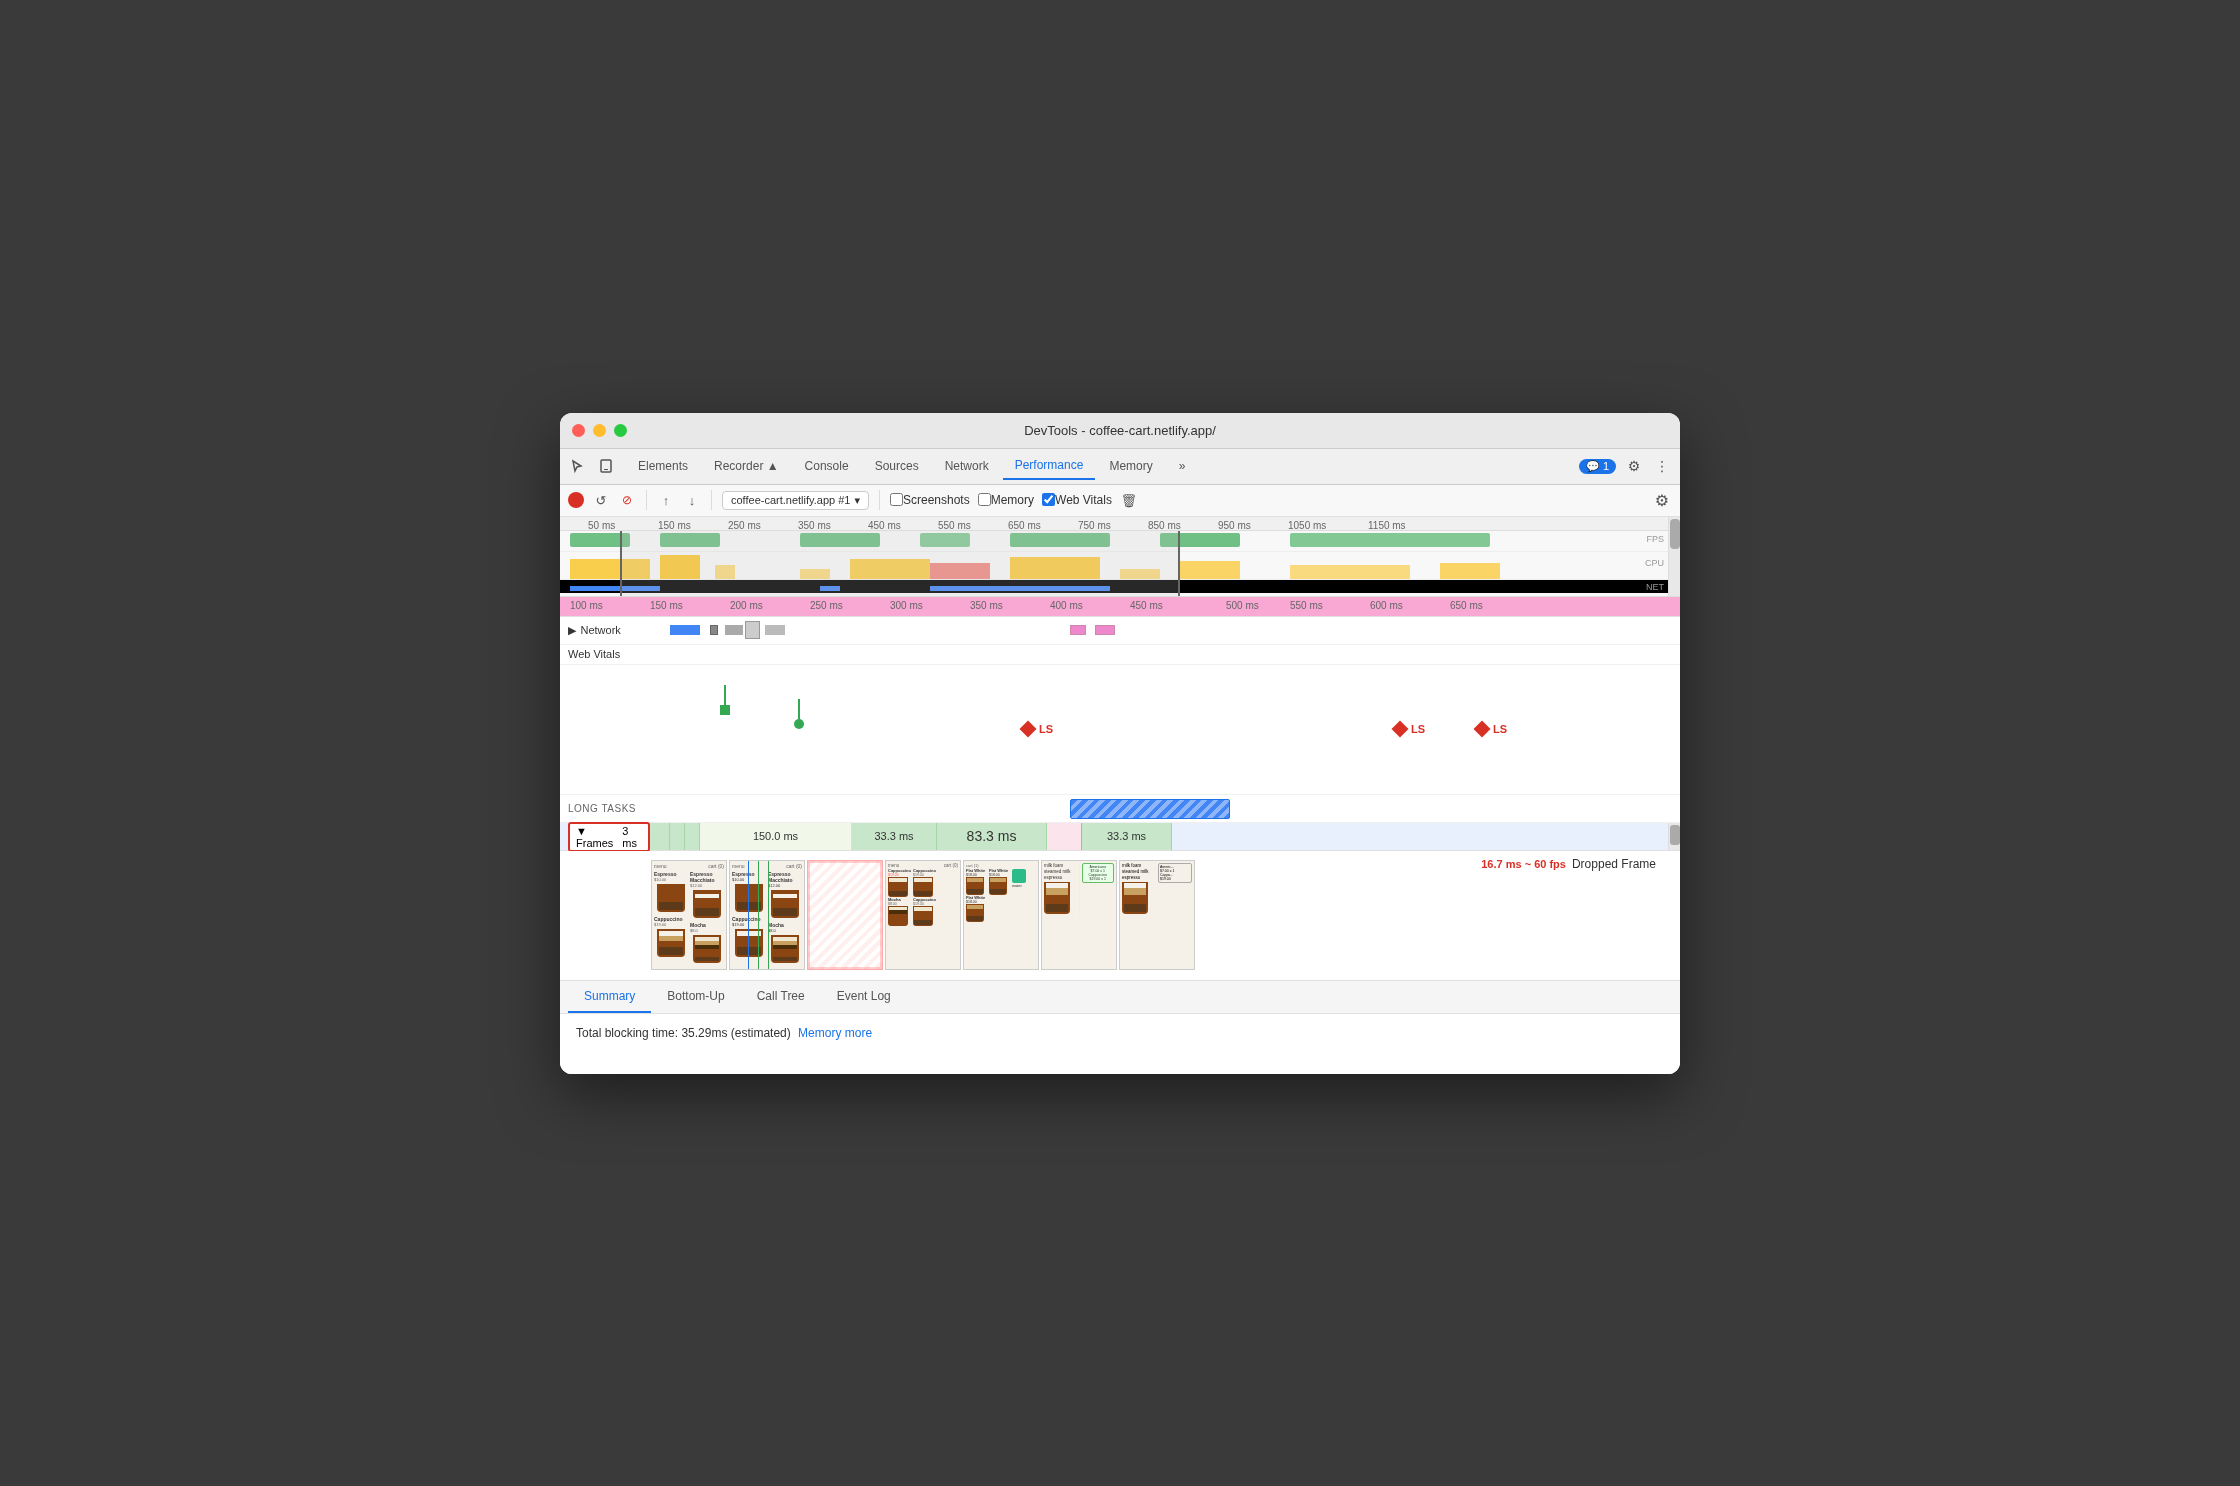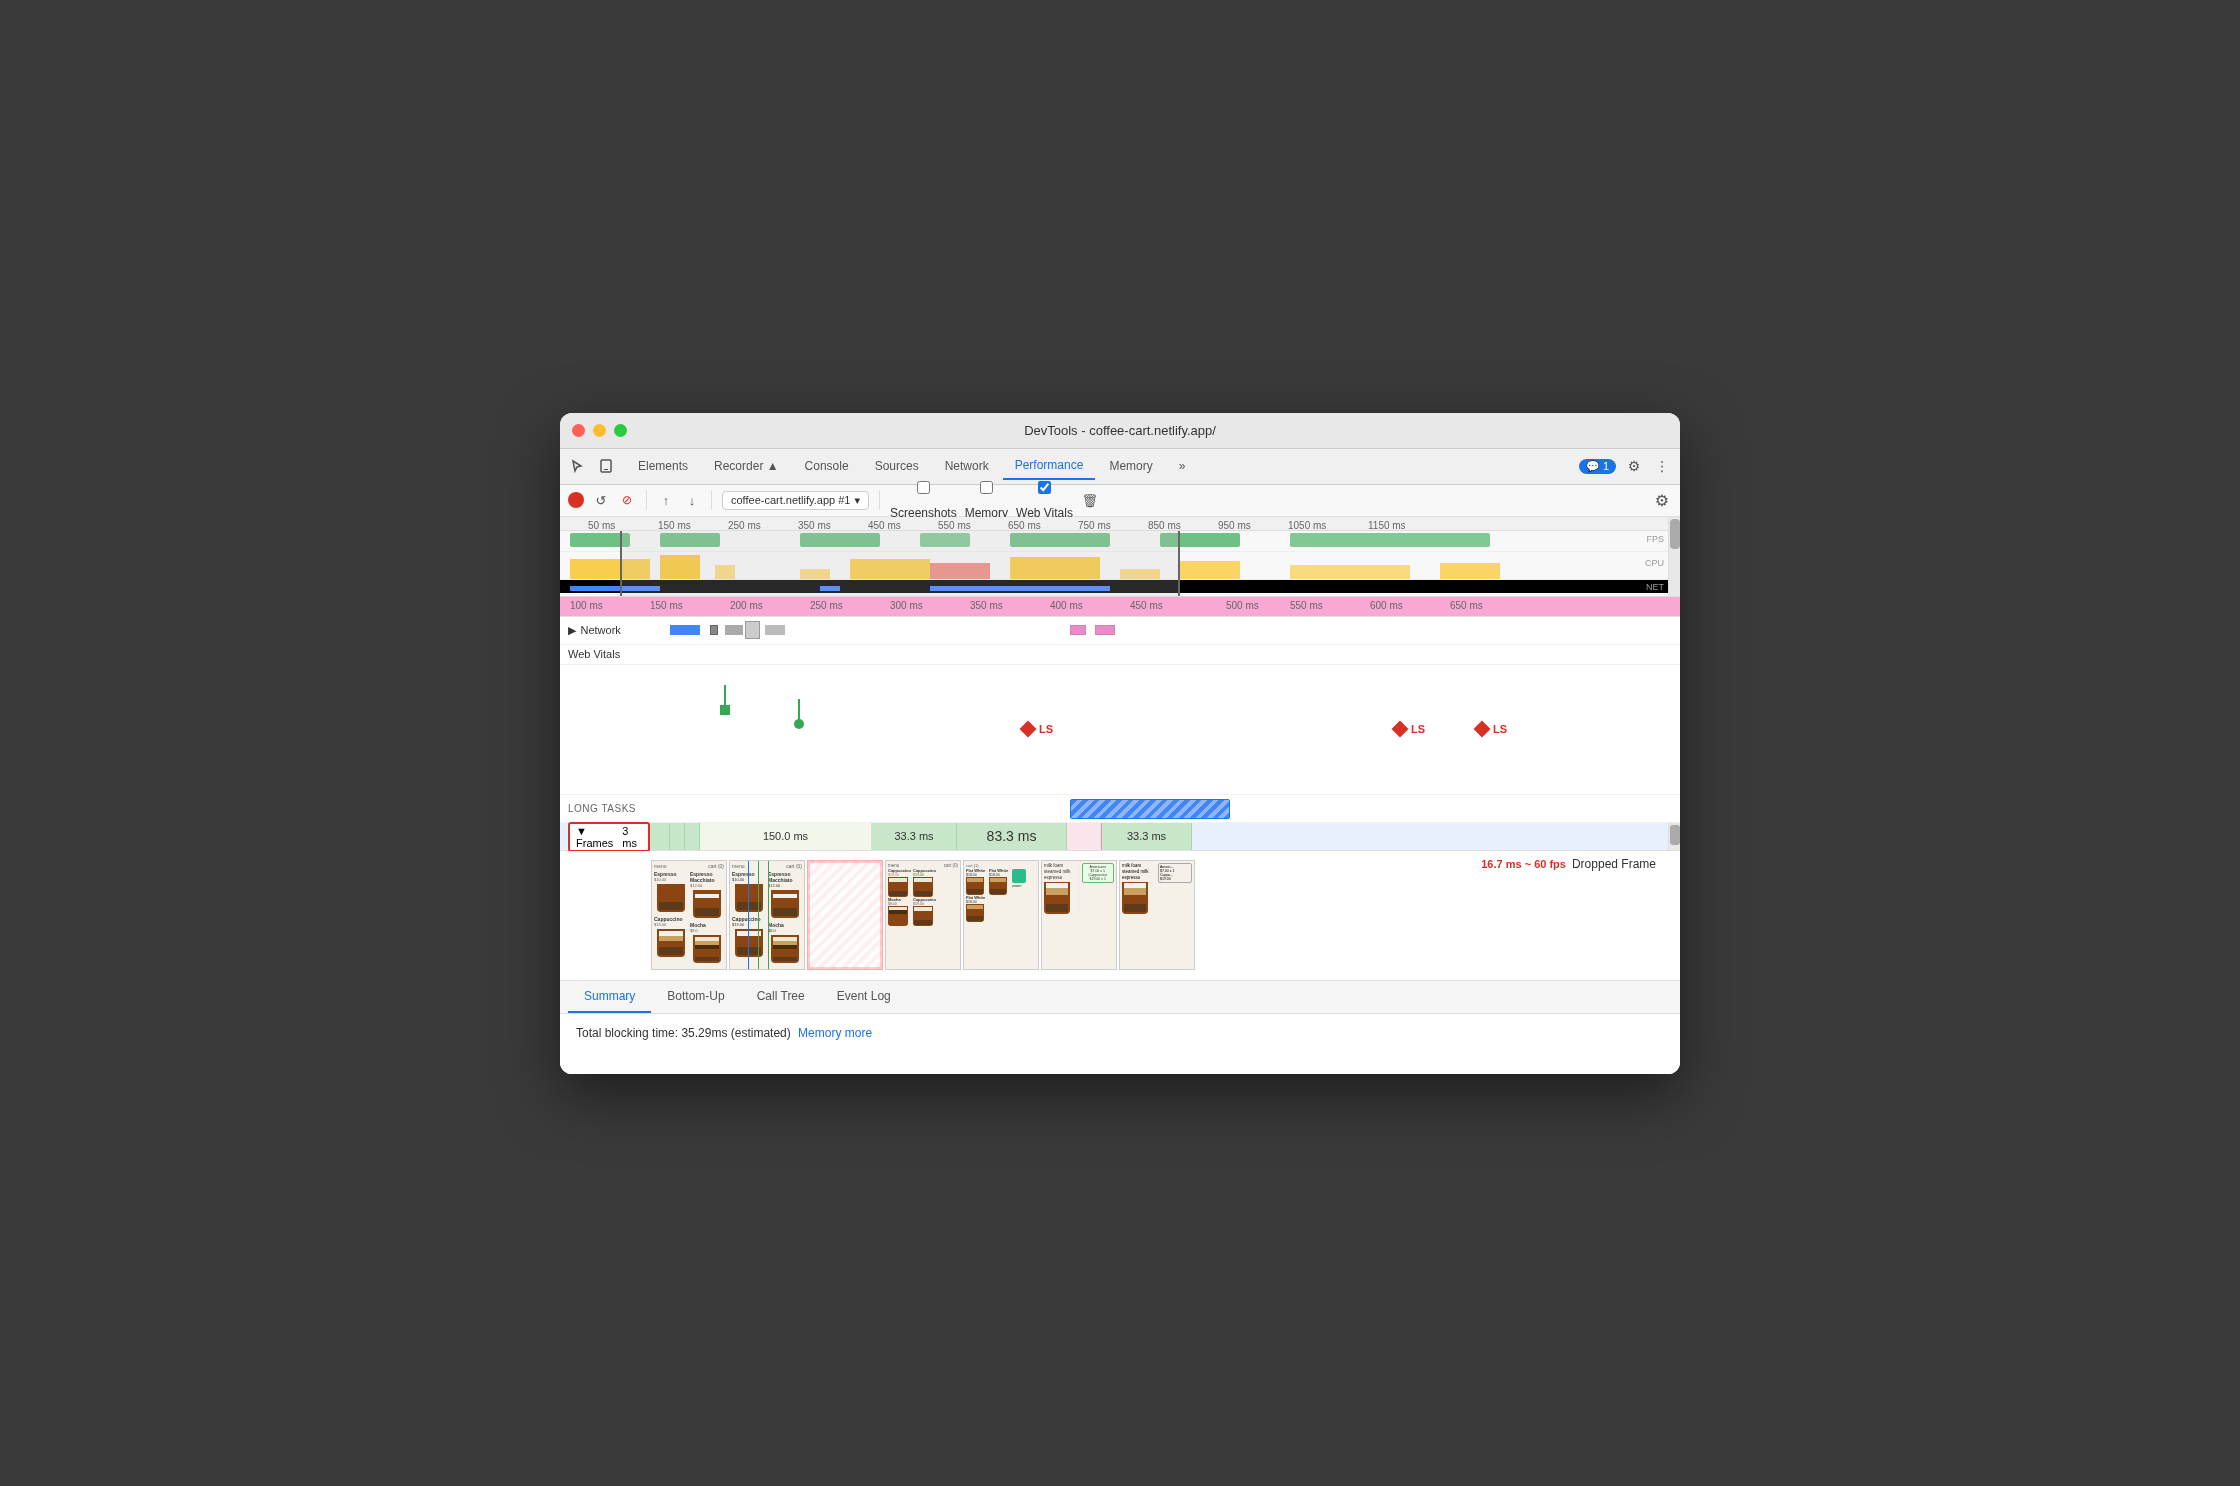--- a/index.html
+++ b/index.html
@@ -139,26 +139,24 @@
       padding: 2px 8px;
       font-size: 11px;
       color: #333;
       display: flex;
       align-items: center;
       gap: 4px;
       cursor: pointer;
     }
     .checkbox-label {
       display: flex;
-      align-items: center;
-      gap: 12px;
+      gap: 0;
       font-size: 12px;
       color: #333;
       cursor: pointer;
-      flex-direction: column;
     }
     .checkbox-label input { width: 13px; height: 13px; }
     .settings-btn {
       margin-left: auto;
       width: 20px;
       height: 20px;
       display: flex;
       align-items: center;
       justify-content: center;
       cursor: pointer;
@@ -443,21 +441,21 @@
         <div style="width: 90px; flex-shrink: 0; padding-left: 8px;">
           <div style="display: inline-flex; align-items: center; gap: 4px; background: white; border: 2px solid #d93025; border-radius: 3px; padding: 1px 6px;">
             <span style="font-size: 11px; font-weight: 500;">▼ Frames</span>
             <span style="font-size: 11px; font-weight: 500;">3 ms</span>
           </div>
         </div>
         <div style="flex: 1; position: relative; height: 100%; display: flex;">
           <div style="width: 20px; height: 100%; background: #c8e6c9; border-right: 1px solid #a5d6a7;"></div>
           <div style="width: 15px; height: 100%; background: #c8e6c9; border-right: 1px solid #a5d6a7;"></div>
           <div style="width: 15px; height: 100%; background: #c8e6c9; border-right: 1px solid #a5d6a7;"></div>
-          <div style="width: 172px; height: 100%; background: #f1f8e9; border-right: 1px solid #ddd; display: flex; align-items: center; justify-content: center;">
+          <div style="width: 152px; height: 100%; background: #f1f8e9; border-right: 1px solid #ddd; display: flex; align-items: center; justify-content: center;">
             <span style="font-size: 11px; color: #333;">150.0 ms</span>
           </div>
           <div style="width: 85px; height: 100%; background: #c8e6c9; border-right: 1px solid #a5d6a7; display: flex; align-items: center; justify-content: center;">
             <span style="font-size: 11px; color: #333;">33.3 ms</span>
           </div>
           <div style="width: 110px; height: 100%; background: #c8e6c9; border-right: 1px solid #a5d6a7; display: flex; align-items: center; justify-content: center;">
             <span style="font-size: 14px; color: #333;">83.3 ms</span>
           </div>
           <div style="width: 35px; height: 100%; background: #fce4ec; border-right: 1px solid #f48fb1;"></div>
           <div style="width: 90px; height: 100%; background: #c8e6c9; border-right: 1px solid #a5d6a7; display: flex; align-items: center; justify-content: center;">

